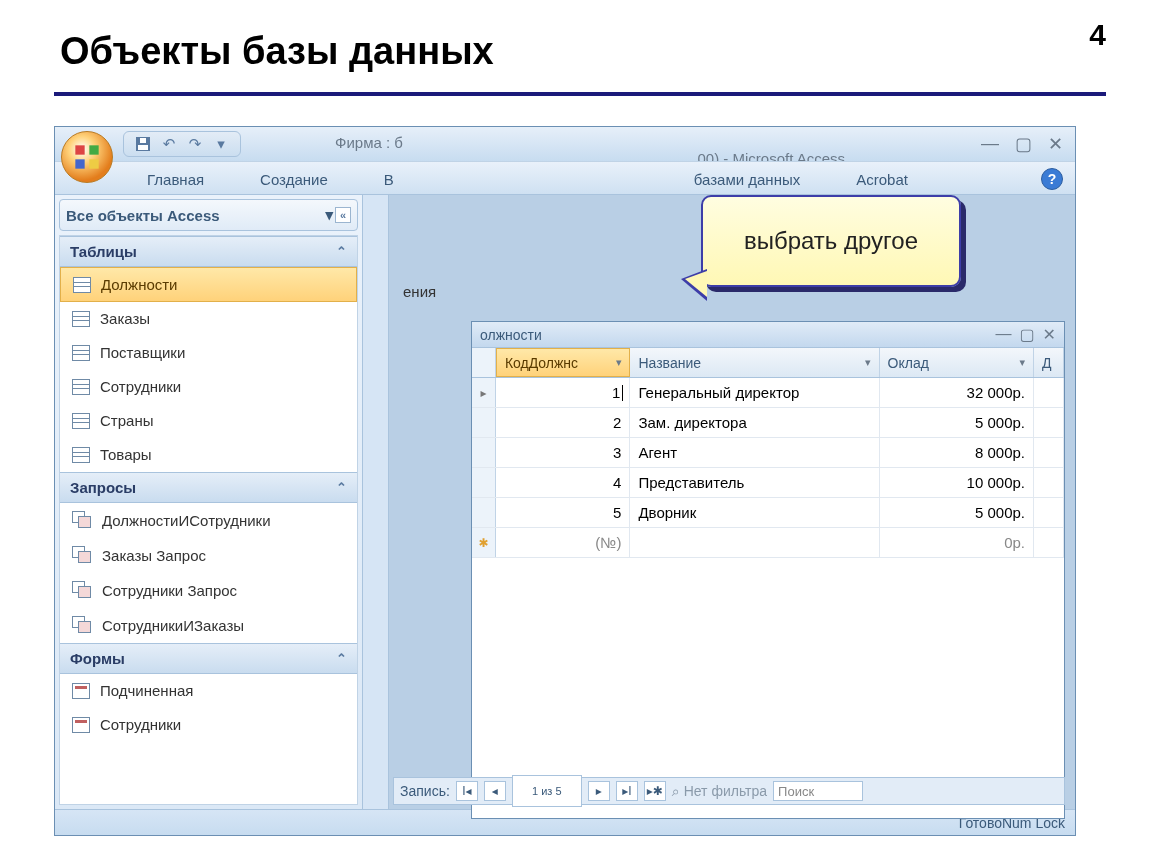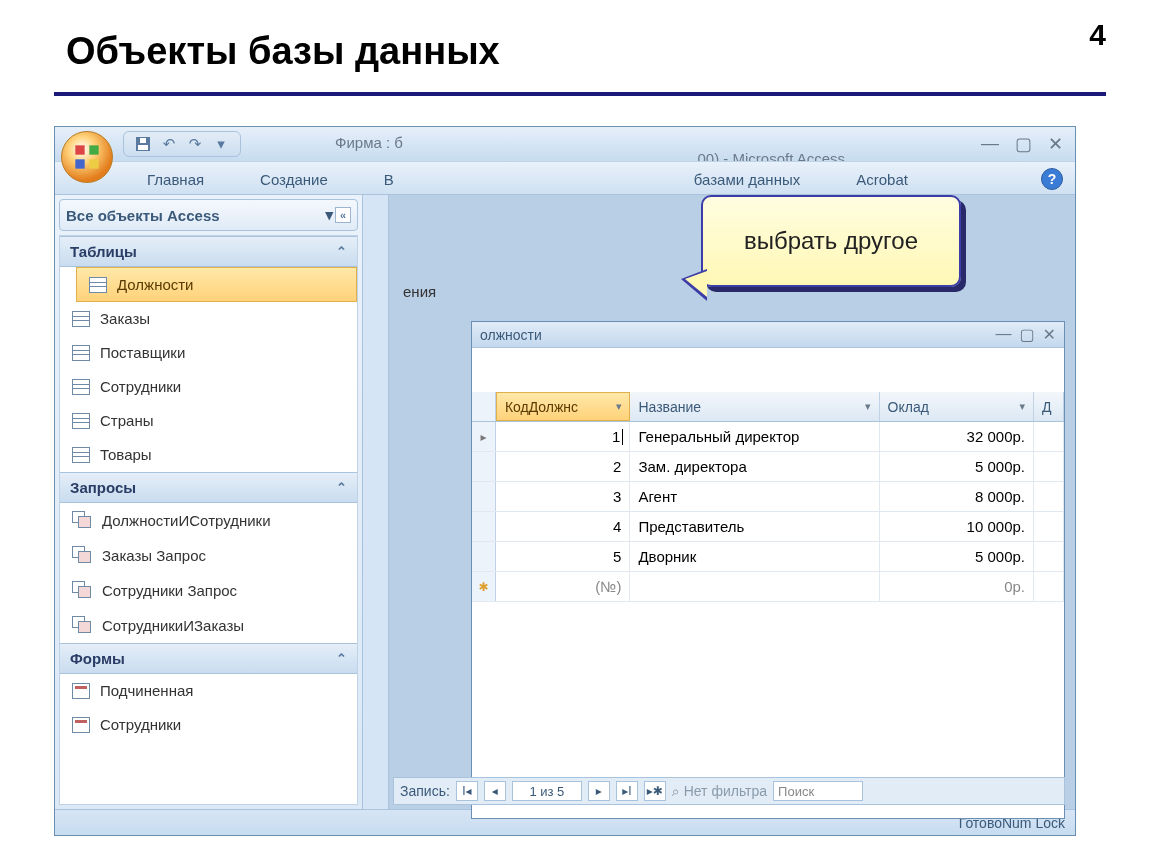--- a/index.html
+++ b/index.html
@@ -6,21 +6,21 @@
   body {
     margin: 0;
     width: 1150px;
     height: 864px;
     font-family: Arial, "Segoe UI", Tahoma, sans-serif;
     background: #fff;
     overflow: hidden;
   }
   .slide-title {
     position: absolute;
-    left: 66px;
+    left: 60px;
     top: 30px;
     font-size: 38px;
     font-weight: bold;
     color: #000;
   }
   .slide-number {
     position: absolute;
     right: 44px;
     top: 18px;
     font-size: 30px;
@@ -170,21 +170,20 @@
   .nav-item {
     display:flex;align-items:center;gap:10px;
     padding:8px 12px;
     font-size:15px;color:#333;
     border-bottom:1px solid transparent;
   }
   .nav-item.selected {
     background:linear-gradient(#ffe8a8,#ffd27a);
     border:1px solid #e2b04a;
     color:#5a3b00;
-    margin-left:16px;
   }
   .nav-item .obj-icon {
     width:18px;height:16px;border:1px solid #6f8aa6;
     position:relative;background:#fff;
   }
   .obj-icon.table::before,
   .obj-icon.table::after {
     content:"";position:absolute;background:#6f8aa6;
   }
   .obj-icon.table::before { top:4px;left:0;right:0;height:1px;}
@@ -230,21 +229,20 @@
   .mdi-title {
     height:26px;background:linear-gradient(#e0ebf7,#c3d8ee);
     display:flex;align-items:center;justify-content:space-between;
     padding:0 8px;font-size:14px;color:#3b5a7a;
     border-bottom:1px solid #a9c3dd;
   }
   .mdi-title .mdi-ctrl {display:flex;gap:8px;font-size:16px;color:#6b7a8a;}
   .grid-header {
     display:flex;height:30px;background:linear-gradient(#f3f7fb,#dce8f4);
     border-bottom:1px solid #a9c3dd;
-    margin-top:44px;
   }
   .grid-header .rowsel {
     width:24px;border-right:1px solid #c0d3e6;background:#ecf3fa;
   }
   .grid-header .col {
     border-right:1px solid #c0d3e6;
     display:flex;align-items:center;justify-content:space-between;
     padding:0 8px;font-size:14px;color:#3b5a7a;
     position:relative;
   }
@@ -279,22 +277,22 @@
     position:absolute;left:30px;right:10px;bottom:4px;height:28px;
     background:#e2ecf7;border:1px solid #a9c3dd;
     display:flex;align-items:center;gap:6px;padding:0 6px;
     font-size:14px;color:#3b5a7a;
   }
   .recnav .btn {
     width:22px;height:20px;border:1px solid #a9c3dd;background:#fff;
     display:flex;align-items:center;justify-content:center;font-size:12px;color:#3b5a7a;
   }
   .recnav .posbox {
-    width:70px;height:20px;border:1px solid #a9c3dd;background:#fff;
-    display:flex;align-items:center;justify-content:center;font-size:13px;
+    width:70px;height:32px;border:1px solid #a9c3dd;background:#fff;
+    display:flex;align-items:center;justify-content:center;font-size:11px;
   }
   .recnav .filter {color:#8a9aaa;display:flex;align-items:center;gap:4px;}
   .recnav .searchbox {
     width:90px;height:20px;border:1px solid #a9c3dd;background:#fff;
     padding:0 4px;font-size:13px;color:#888;display:flex;align-items:center;
   }
 
   
   .statusbar {
     height:26px;background:linear-gradient(#d6e5f5,#c7dcf0);

